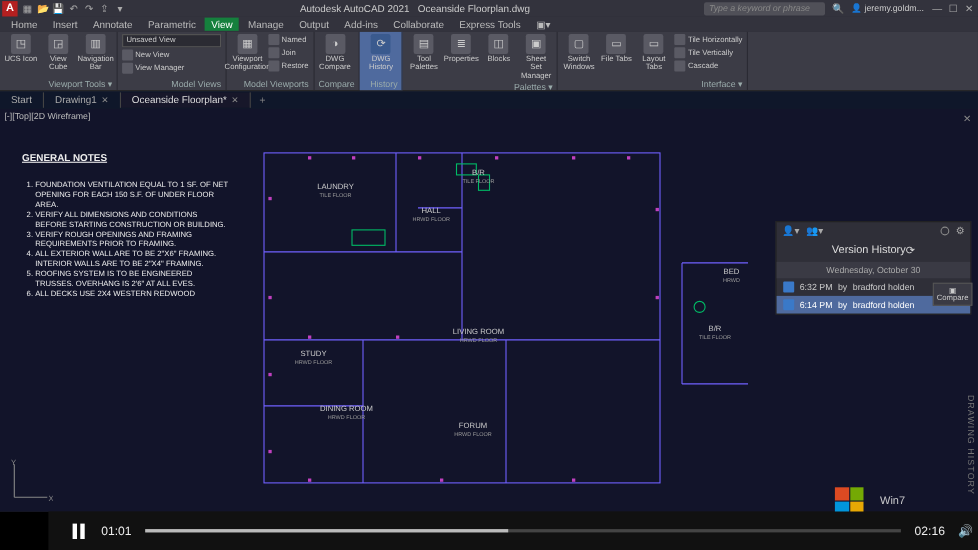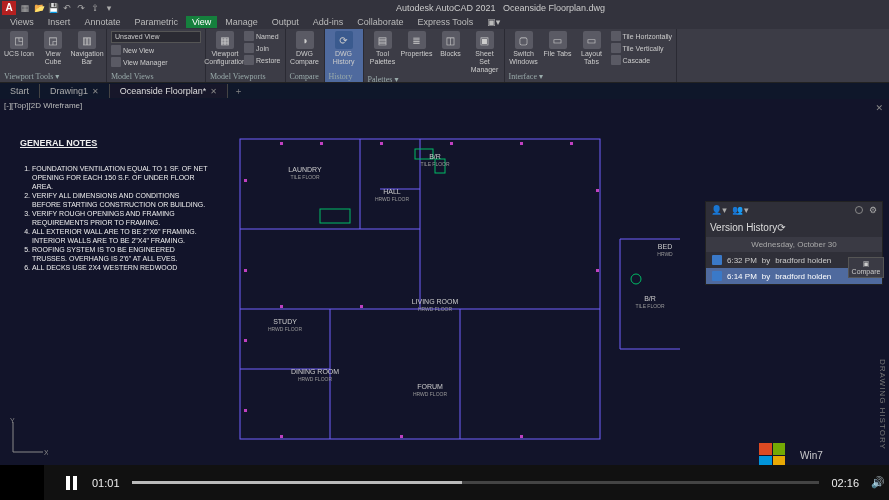--- a/index.html
+++ b/index.html
@@ -15,21 +15,21 @@
   .search { width: 110px; height: 12px; background: #505058; border-radius: 2px; font-size: 8px; font-style: italic; color: #888; padding: 0 4px; line-height: 12px; }
   .winbtns span { display: inline-block; width: 12px; text-align: center; color: #aaa; font-size: 9px; }
   
   .menurow { height: 14px; background: #33333d; display: flex; font-size: 9px; align-items: center; padding-left: 4px; gap: 2px; }
   .menurow .tab { padding: 1px 6px; color: #bbb; }
   .menurow .tab.active { background: #15803d; color: #fff; }
   
   .ribbon { height: 54px; background: #3c3c46; display: flex; align-items: stretch; font-size: 8px; color: #ccc; border-bottom: 1px solid #222; }
   .rgroup { border-right: 1px solid #2a2a33; display: flex; flex-direction: column; padding: 2px 4px 1px 4px; }
   .rgroup .gcontent { flex: 1; display: flex; gap: 4px; align-items: flex-start; }
-  .rgroup .gtitle { text-align: left; font-size: 8px; color: #9aa; padding-top: 1px; font-family: Liberation Serif, serif; }
+  .rgroup .gtitle { text-align: right; font-size: 8px; color: #9aa; padding-top: 1px; }
   .bigbtn { display: flex; flex-direction: column; align-items: center; width: 30px; gap: 1px; }
   .bigbtn .icon { width: 18px; height: 18px; background: #5a5a64; border-radius: 2px; display: flex; align-items: center; justify-content: center; font-size: 10px; }
   .bigbtn .lbl { text-align: center; font-size: 7px; line-height: 8px; }
   .smallcol { display: flex; flex-direction: column; gap: 2px; }
   .smallbtn { display: flex; align-items: center; gap: 2px; font-size: 7px; }
   .smallbtn .si { width: 10px; height: 10px; background: #5a5a64; border-radius: 1px; }
   .combo { width: 90px; height: 12px; background: #2b2b33; border: 1px solid #555; font-size: 7px; line-height: 10px; padding: 0 3px; color: #ccc; }
   
   .doctabs { height: 16px; background: #0f172a; display: flex; align-items: center; font-size: 9px; }
   .doctab { padding: 2px 10px; color: #aaa; border-right: 1px solid #444; display: flex; align-items: center; gap: 4px; }
@@ -46,21 +46,21 @@
   .fp line { stroke: #7060ff; stroke-width: 1; }
   .fp .grn { stroke: #00bb66; }
   .fp .mg { fill: #c040c0; }
   .fp text { fill: #ccc; font-size: 7px; text-anchor: middle; }
   .fp text.sub { font-size: 5px; fill: #999; }
   .ucs { position: absolute; left: 8px; bottom: 8px; }
   
   .sidepanel { position: absolute; right: 6px; top: 102px; width: 178px; background: #2f2f38; border: 1px solid #222; font-size: 9px; }
   .sp-head { display: flex; align-items: center; padding: 3px 5px; gap: 6px; color: #aaa; }
   .sp-head .dot { width: 8px; height: 8px; border: 1px solid #888; border-radius: 50%; }
-  .sp-title { padding: 4px 4px; color: #ddd; font-size: 10px; display: flex; justify-content: flex-start; }
+  .sp-title { padding: 4px 4px; color: #ddd; font-size: 10px; display: flex; justify-content: center; }
   .sp-date { background: #3a3a44; padding: 3px 6px; font-size: 8px; color: #aaa; text-align: center; }
   .sp-item { display: flex; align-items: center; gap: 5px; padding: 3px 6px; font-size: 8px; color: #ccc; }
   .sp-item.selected { background: #4f6a9e; color: #fff; }
   .sp-item .fi { width: 10px; height: 10px; background: #3a79c8; border-radius: 1px; }
   .compare-btn { position: absolute; right: -2px; top: 55px; width: 36px; background: #3a3a44; border: 1px solid #555; font-size: 7px; text-align: center; padding: 2px 0; }
   .vlabel { position: absolute; right: 2px; top: 260px; writing-mode: vertical-rl; font-size: 8px; color: #777; letter-spacing: 1px; }
   
   .videobar { position: absolute; left: 0; bottom: 0; width: 889px; height: 35px; background: #111; display: flex; align-items: center; padding: 0 22px; gap: 12px; font-size: 11px; color: #eee; margin-left: 44px; }
   .videobar .pause { width: 14px; height: 14px; display: flex; gap: 3px; }
   .videobar .pause span { width: 4px; height: 14px; background: #fff; }
@@ -86,24 +86,34 @@
       <div class="qicon">💾</div>
       <div class="qicon">↶</div>
       <div class="qicon">↷</div>
       <div class="qicon">⇪</div>
       <div class="qicon">▾</div>
     </div>
     <div class="title-center">
       <span>Autodesk AutoCAD 2021</span>&nbsp;&nbsp;
       <span>Oceanside Floorplan.dwg</span>
     </div>
+    <div class="title-right">
+      <div class="search" title="Type a keyword or phrase"><span>Type a keyword or phrase</span></div>
+      <span style="font-size:9px">🔍</span>
+      <span style="font-size:8px">👤 <span>jeremy.goldm...</span></span>
+      <div class="winbtns">
+        <span>—</span>
+        <span>☐</span>
+        <span>✕</span>
+      </div>
+    </div>
   </div>
 
   <div class="menurow">
-    <div class="tab">Views</div>
+    <div class="tab">Home</div>
     <div class="tab">Insert</div>
     <div class="tab">Annotate</div>
     <div class="tab">Parametric</div>
     <div class="tab active">View</div>
     <div class="tab">Manage</div>
     <div class="tab">Output</div>
     <div class="tab">Add-ins</div>
     <div class="tab">Collaborate</div>
     <div class="tab">Express Tools</div>
     <div class="tab">▣▾</div>

